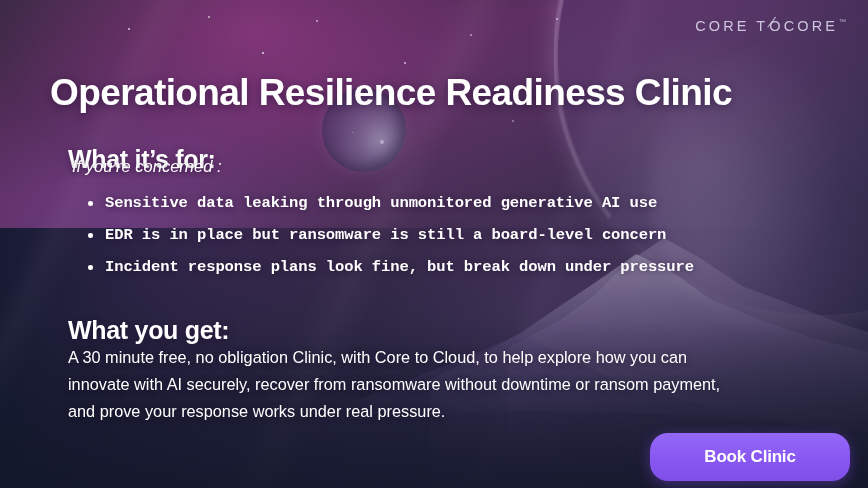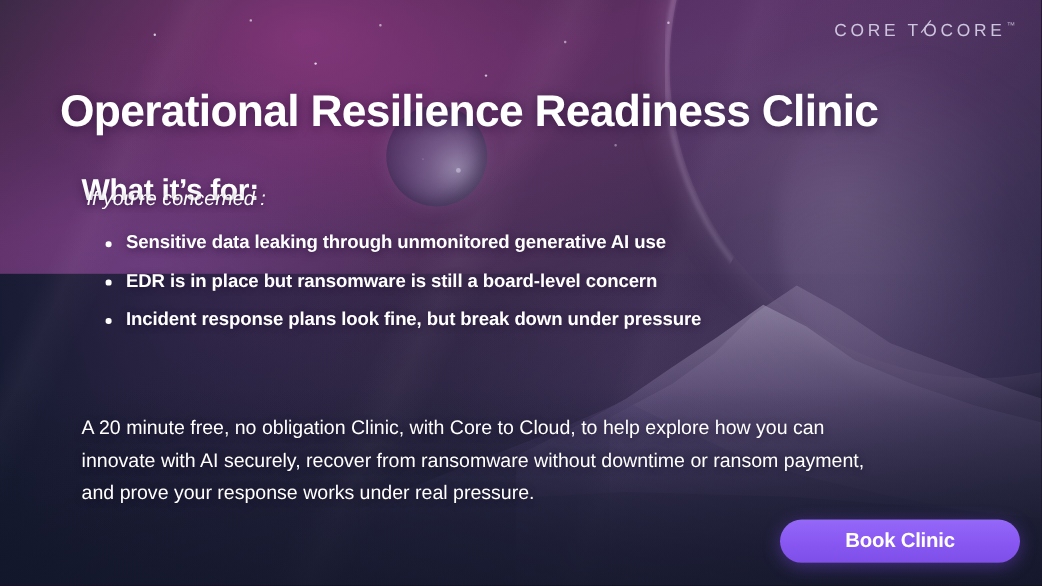--- a/index.html
+++ b/index.html
@@ -239,20 +239,21 @@
   .bullet-item {
     position: relative;
     padding-left: 19px;
     margin-bottom: 14px;
     font-size: 15.5px;
     font-weight: bold;
     color: #ffffff;
     letter-spacing: -0.1px;
     text-shadow: 0 1px 6px rgba(30,10,45,0.55);
     white-space: nowrap;
+    font-family: Liberation Mono, monospace;
   }
   .bullet-item::before {
     content: "";
     position: absolute;
     left: 2px;
     top: 7px;
     width: 4.5px;
     height: 4.5px;
     border-radius: 50%;
     background: #ffffff;
@@ -268,21 +269,21 @@
     color: #ffffff;
     text-shadow: 0 1px 6px rgba(25,12,40,0.55);
   }
   .paragraph b { font-weight: normal; }
 
   .cta-button {
     position: absolute;
     left: 650px;
     top: 433px;
     width: 200px;
-    height: 36px;
+    height: 48px;
     border: none;
     border-radius: 18px;
     background: linear-gradient(180deg, #9468f8 0%, #8857f2 55%, #7f4fe8 100%);
     color: #ffffff;
     font-family: "Liberation Sans", sans-serif;
     font-size: 17px;
     font-weight: bold;
     letter-spacing: -0.2px;
     cursor: pointer;
     box-shadow: 0 3px 14px rgba(120,70,220,0.45);
@@ -366,19 +367,20 @@
     <h2 class="section-heading heading-for">What it’s for:</h2>
 
     <div class="subline">If you’re concerned :</div>
 
     <ul class="bullets">
       <li class="bullet-item">Sensitive data leaking through unmonitored generative AI use</li>
       <li class="bullet-item">EDR is in place but ransomware is still a board-level concern</li>
       <li class="bullet-item">Incident response plans look fine, but break down under pressure</li>
     </ul>
 
-
-    <p class="paragraph"><span>A 20 minute </span><b>free, no obligation</b><span> Clinic, with Core to Cloud, to help explore how you can innovate with AI securely, recover from ransomware without downtime or ransom payment, and prove your response works under real pressure.</span></p>
+    <h2 class="section-heading heading-get">What you get:</h2>
+
+    <p class="paragraph"><span>A 30 minute </span><b>free, no obligation</b><span> Clinic, with Core to Cloud, to help explore how you can innovate with AI securely, recover from ransomware without downtime or ransom payment, and prove your response works under real pressure.</span></p>
 
     <button class="cta-button">Book Clinic</button>
 
   </div>
 </div>
 
 </body></html>

